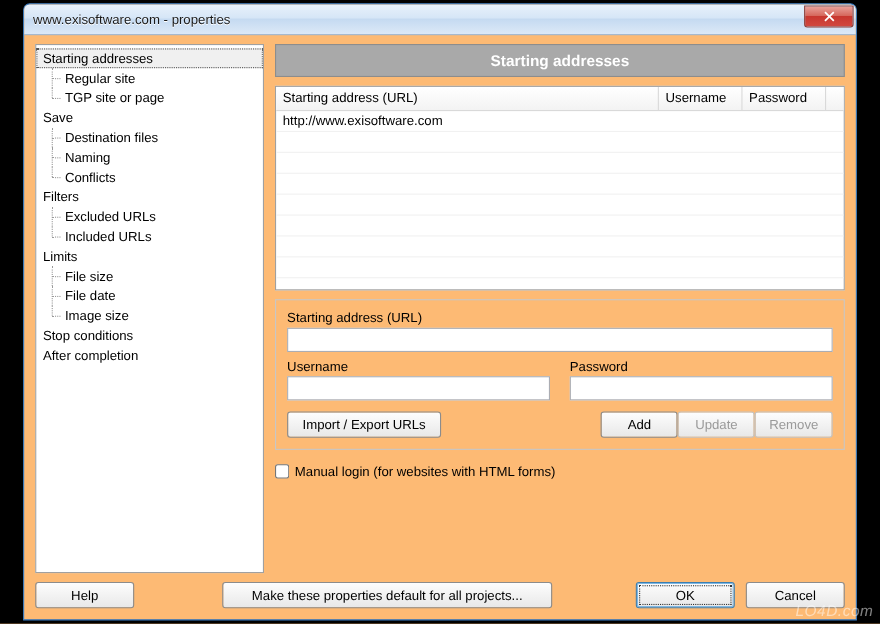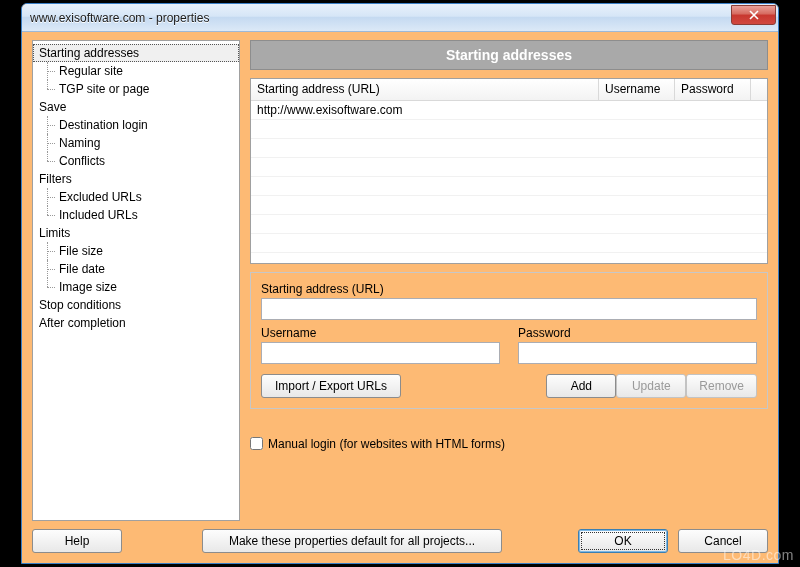--- a/index.html
+++ b/index.html
@@ -186,21 +186,21 @@
   color: #9a9a9a;
   border-color: #c3c3c3;
   cursor: default;
 }
 .btn.wide { min-width: 140px; }
 .gap { flex:1; }
 .checkbox-row {
   display:flex;
   align-items:flex-start;
   gap:5px;
-  margin-top: 20px;
+  margin-top: 5px;
 }
 .checkbox-row input { width:13px; height:13px; }
 .bottom-bar {
   display:flex;
   gap: 10px;
   margin-top: 8px;
   align-items:center;
 }
 .bottom-bar .btn { min-width: 90px; }
 .bottom-bar .btn.project-default { flex:0 0 auto; min-width:300px; }
@@ -210,20 +210,21 @@
   border-color:#3c7fb1;
   box-shadow: 0 0 0 1px #7db7e4 inset;
 }
 .watermark {
   position:absolute;
   right:6px; bottom:4px;
   color: rgba(255,255,255,0.5);
   font-size: 14px;
   font-family: Arial, sans-serif;
   letter-spacing: 0.5px;
+  font-style: italic;
 }
 </style>
 </head>
 <body>
 
 <div class="window">
   <div class="titlebar">
     <div class="title">www.exisoftware.com - properties</div>
     <div class="close-btn">
       <svg viewBox="0 0 10 10">
@@ -241,21 +242,21 @@
             <span class="branch"></span>
             <span>Regular site</span>
           </div>
           <div class="tree-child">
             <span class="branch"></span>
             <span>TGP site or page</span>
           </div>
           <div class="tree-item">Save</div>
           <div class="tree-child cont">
             <span class="branch"></span>
-            <span>Destination login</span>
+            <span>Destination files</span>
           </div>
           <div class="tree-child cont">
             <span class="branch"></span>
             <span>Naming</span>
           </div>
           <div class="tree-child">
             <span class="branch"></span>
             <span>Conflicts</span>
           </div>
           <div class="tree-item">Filters</div>

